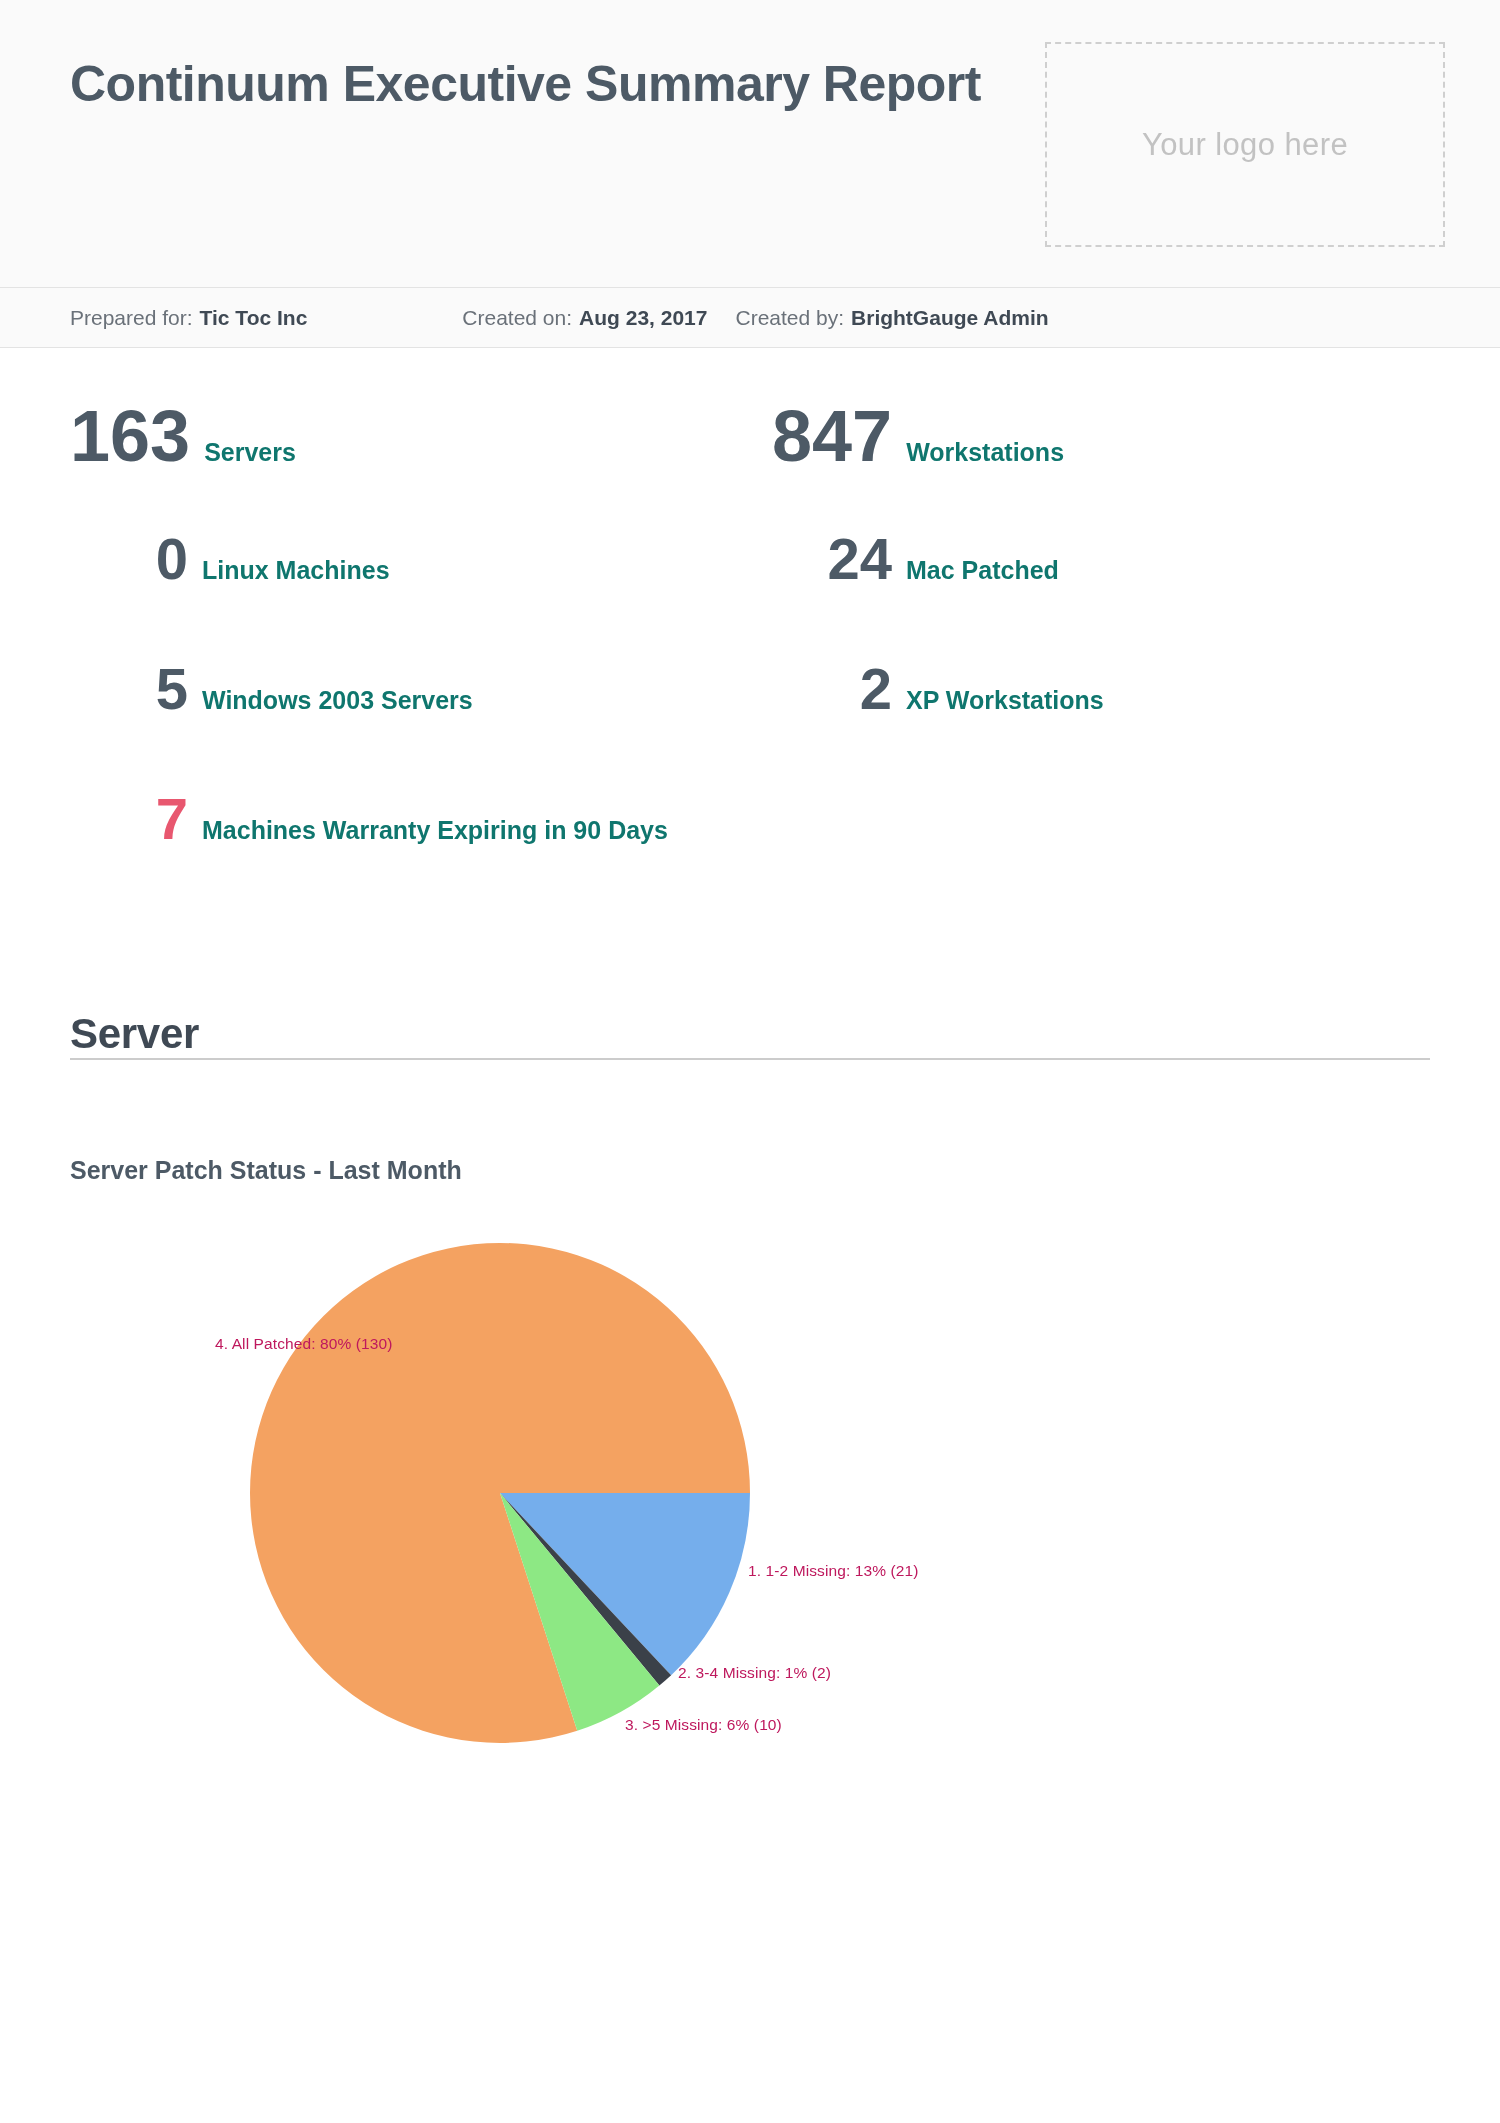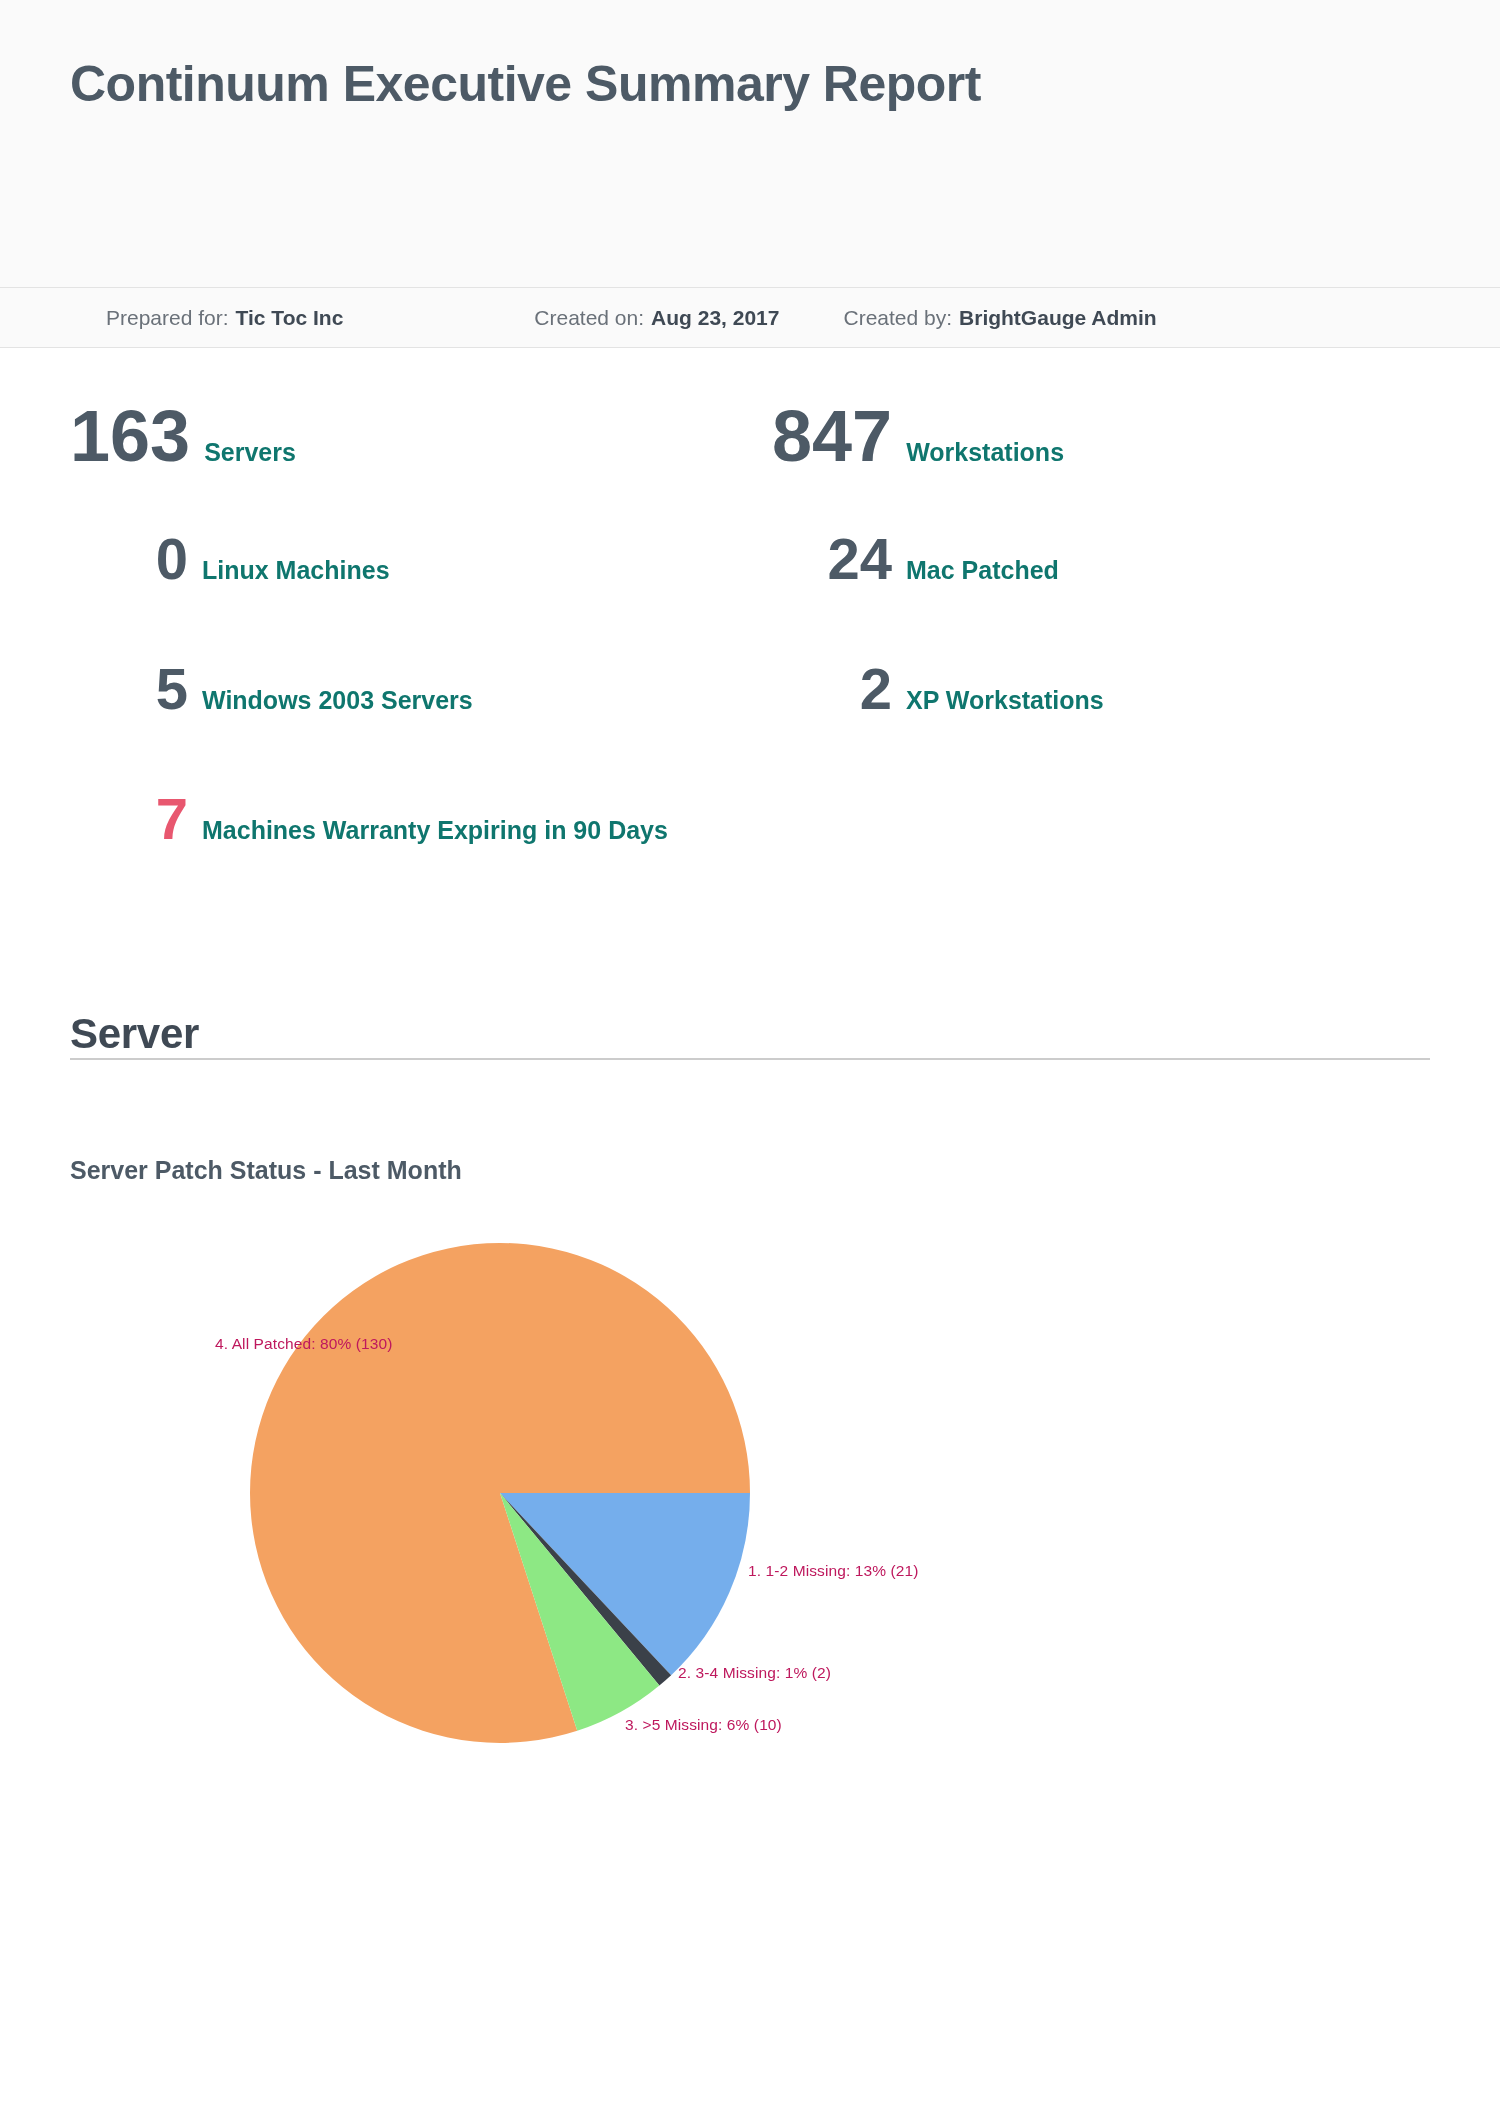--- a/index.html
+++ b/index.html
@@ -62,21 +62,21 @@
   .meta-bar {
     height: 60px;
     background: #fafafa;
     border-bottom: 1px solid #e3e3e3;
     display: flex;
     align-items: center;
     padding-left: 70px;
     font-size: 21px;
     color: #6a7179;
   }
-  .meta-item { display: flex; align-items: baseline; white-space: nowrap; margin-left: 36px; }
+  .meta-item { display: flex; align-items: baseline; white-space: nowrap; }
   .meta-label { color: #6a7179; font-weight: normal; }
   .meta-value {
     color: #3f4954;
     font-weight: bold;
     margin-left: 7px;
   }
   .meta-gap-lg { width: 155px; }
   .meta-gap-sm { width: 28px; }
 
   
@@ -167,20 +167,23 @@
   .lbl-34missing  { left: 608px; top: 453px; }
   .lbl-5missing   { left: 555px; top: 505px; }
 </style>
 </head>
 <body>
 
 <div class="page">
 
   <div class="header-band">
     <div class="report-title">Continuum Executive Summary Report</div>
+    <div class="logo-placeholder">
+      <span>Your logo here</span>
+    </div>
   </div>
 
   <div class="meta-bar">
     <div class="meta-item">
       <span class="meta-label">Prepared for:</span>
       <span class="meta-value">Tic Toc Inc</span>
     </div>
     <div class="meta-gap-lg"></div>
     <div class="meta-item">
       <span class="meta-label">Created on:</span>

